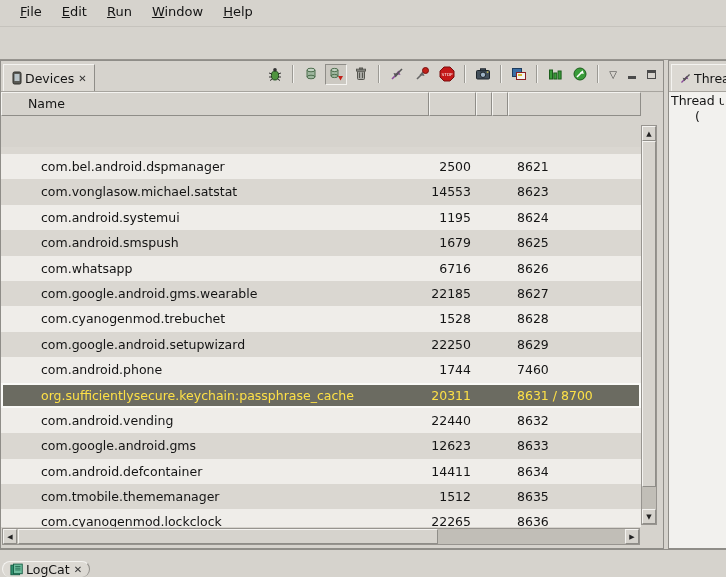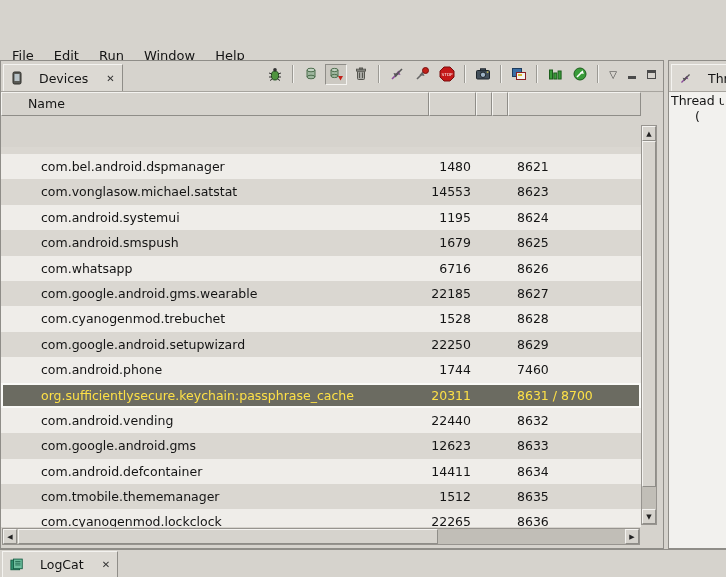--- a/index.html
+++ b/index.html
@@ -3,33 +3,33 @@
 <meta charset="utf-8">
 <style>
   * { margin:0; padding:0; box-sizing:border-box; }
   html,body { width:726px; height:577px; overflow:hidden; }
   body {
     font-family:"DejaVu Sans","Liberation Sans",sans-serif;
     font-size:13px; color:#141414;
     background:#d6d3cd; position:relative;
   }
   
-  .menubar { height:26px; display:flex; align-items:stretch; padding-left:2px; background:#d6d3cd;margin-top:44px; }
+  .menubar { height:26px; display:flex; align-items:stretch; padding-left:10px; background:#d6d3cd; }
   .menu-item { padding:4px 10px 0; cursor:default; white-space:nowrap; }
   .menu-item u { text-decoration:underline; }
   
   .toolbar-strip { height:34px; background:#d6d3cd; border-top:1px solid #c6c3bd; border-bottom:1px solid #97948f; }
   
   .main { position:absolute; top:60px; left:0; right:0; bottom:28px; display:flex; }
   .devices-panel { width:664px; position:relative; background:#d6d3cd; border:1px solid #8f8d88; }
   .sash { width:4px; background:#d6d3cd; }
   .threads-panel { flex:1; position:relative; background:#d6d3cd; border:1px solid #8f8d88; border-right:none; overflow:hidden; }
   
   .tabbar { height:31px; display:flex; align-items:flex-end; border-bottom:1px solid #a7a49e; background:#d6d3cd; position:relative; }
-  .tab { display:flex; align-items:center; gap:16px; height:27px; margin-left:2px; padding:0 7px;
+  .tab { display:flex; align-items:center; gap:2px; height:27px; margin-left:2px; padding:0 7px;
          background:#dcd9d3; border:1px solid #8f8d88; border-bottom:none;
          border-top-color:#f4f3f0; border-left-color:#f4f3f0; font-size:12.5px; white-space:nowrap; }
   .tab-close { font-size:10px; color:#333; padding-left:2px; cursor:default; }
   
   .panel-toolbar { margin-left:auto; display:flex; align-items:center; gap:3px; padding:0 4px 4px 0; height:100%; }
   .tbtn { width:22px; height:21px; display:flex; align-items:center; justify-content:center; }
   .tbtn.pressed { border:1px solid; border-color:#8f8d88 #f4f3f0 #f4f3f0 #8f8d88; background:#ccc9c2; }
   .sep { width:2px; height:18px; border-left:1px solid #9c9a94; border-right:1px solid #f1f0ed; margin:0 3px; }
   .wctl { width:16px; height:16px; display:flex; align-items:center; justify-content:center; color:#3c3c3c; font-size:10px; }
   .min-bar { width:8px; height:3px; background:#4a4a4a; margin-top:7px; }
@@ -62,21 +62,21 @@
   .sb-left { left:0; top:0; } .sb-right { right:0; top:0; }
   .hthumb { position:absolute; left:15px; top:0; width:66%; height:15px;
             background:#d6d3cd; border:1px solid; border-color:#f4f3f0 #8f8d88 #8f8d88 #f4f3f0; }
   
   .threads-content { position:absolute; top:31px; left:0; right:0; bottom:0; background:#f2f1ee; padding:1px 2px; font-size:12.5px; }
   .threads-line1 { white-space:nowrap; overflow:hidden; }
   .threads-line2 { text-align:center; margin-top:1px; }
   
   .bottombar { position:absolute; left:0; right:0; bottom:0; height:28px; background:#d6d3cd;
                border-top:1px solid #8f8d88; display:flex; align-items:flex-end; }
-  .bottombar .tab { height:26px; }
+  .bottombar .tab { height:16px;border-radius:9px; }
   svg { display:block; }
 </style>
 </head>
 <body>
 
 <div>
 
   <div class="menubar">
       <span class="menu-item"><u>F</u>ile</span>
       <span class="menu-item"><u>E</u>dit</span>
@@ -208,21 +208,21 @@
           <div class="hcell hc2"></div>
           <div class="hcell hc3"></div>
           <div class="hcell hc4"></div>
         </div>
 
         <div class="rows">
           <div class="partial-row"></div>
 
         <div class="trow even">
               <div class="c-name">com.bel.android.dspmanager</div>
-              <div class="c-pid">1480</div>
+              <div class="c-pid">2500</div>
               <div class="c-s1"></div>
               <div class="c-s2"></div>
               <div class="c-port">8621</div>
             </div>
             <div class="trow odd">
               <div class="c-name">com.vonglasow.michael.satstat</div>
               <div class="c-pid">14553</div>
               <div class="c-s1"></div>
               <div class="c-s2"></div>
               <div class="c-port">8623</div>

